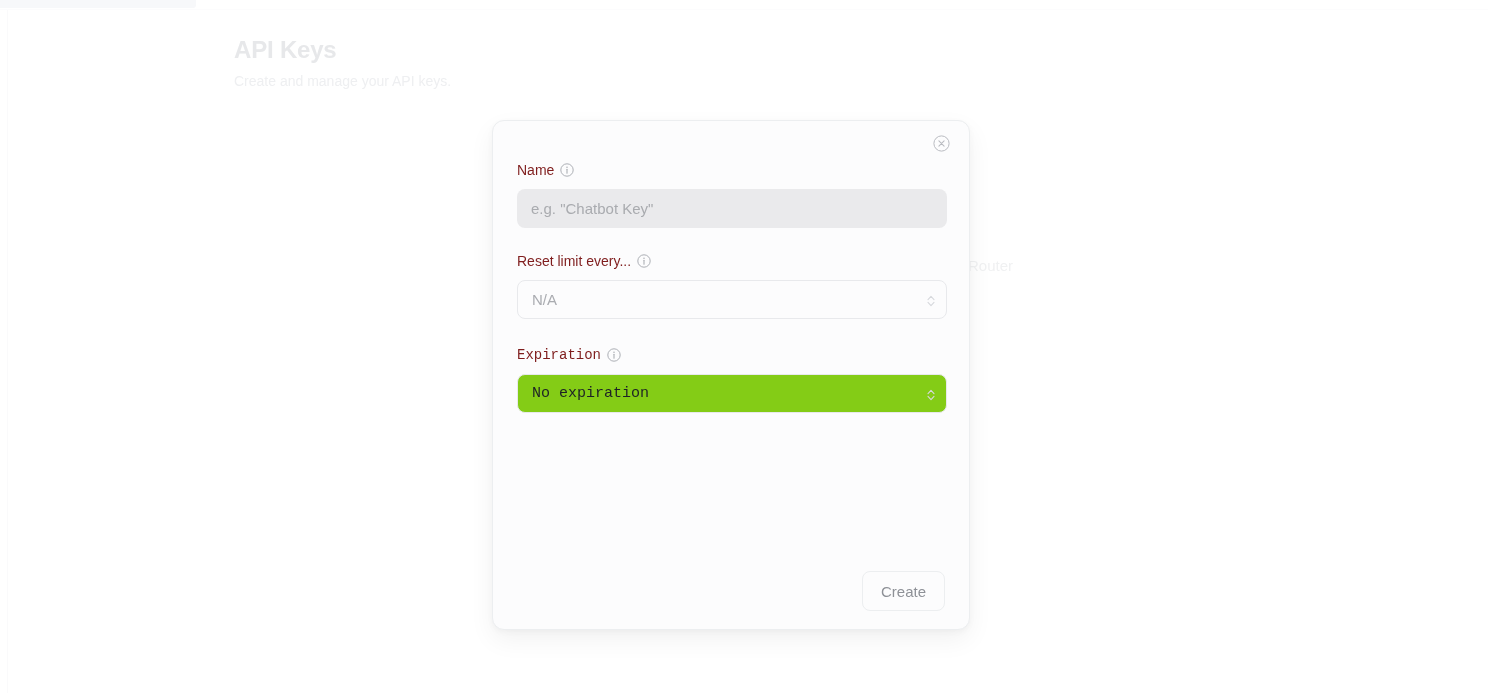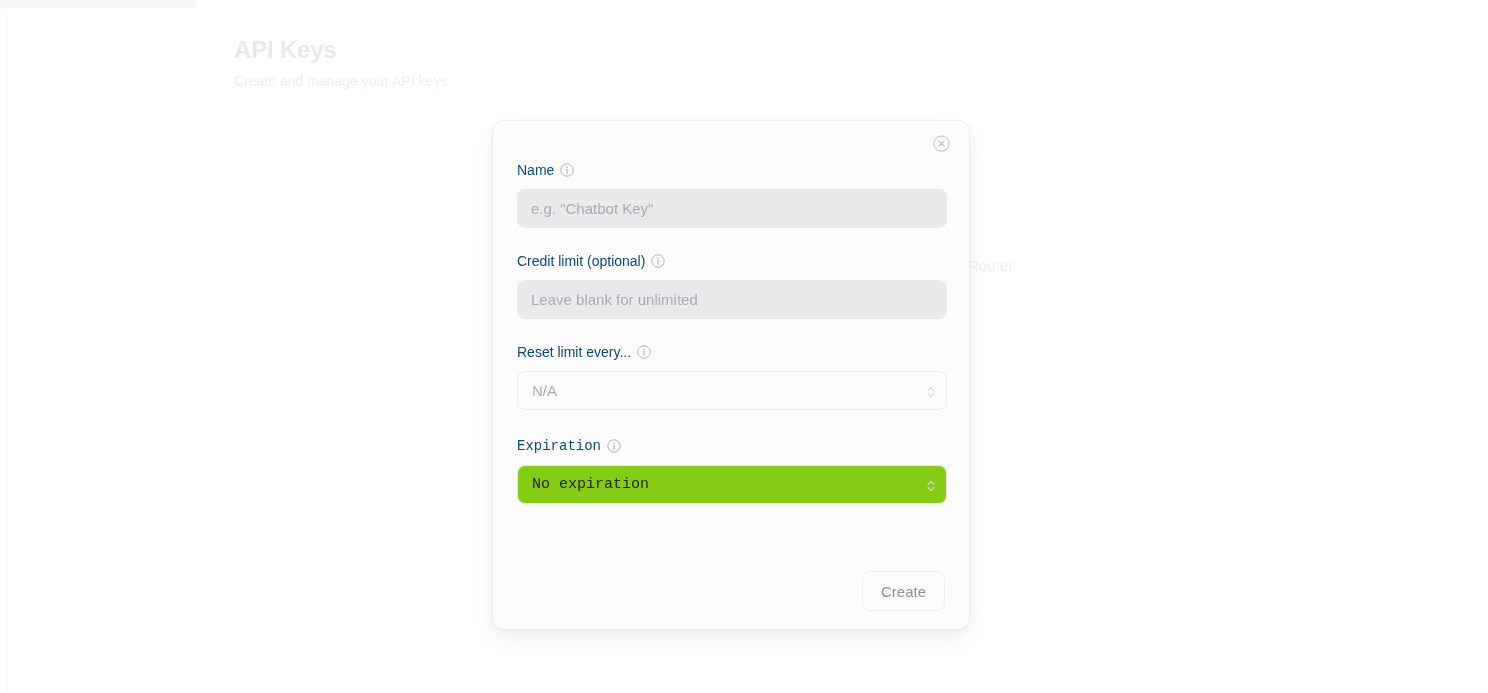--- a/index.html
+++ b/index.html
@@ -112,21 +112,21 @@
   }
 
   .field { margin-bottom: 26px; }
   .field.last { margin-bottom: 8px; font-family: Liberation Mono, monospace; }
 
   .field-label {
     display: flex;
     align-items: center;
     gap: 6px;
     font-size: 14px;
-    color: #0c4a6e;
+    color: #7f1d1d;
     margin-bottom: 12px;
     line-height: 1;
   }
   .info-icon {
     display: inline-flex;
     align-items: center;
     justify-content: center;
     width: 14px;
     height: 14px;
     flex: none;
@@ -229,33 +229,20 @@
           <svg width="14" height="14" viewBox="0 0 14 14" fill="none">
             <circle cx="7" cy="7" r="6.2" stroke="#a8abb1" stroke-width="0.95"></circle>
             <circle cx="7" cy="4.2" r="0.72" fill="#a8abb1"></circle>
             <path d="M7 6.3 V10.2" stroke="#a8abb1" stroke-width="1.05" stroke-linecap="round"></path>
           </svg>
         </span>
       </div>
       <input class="text-input" type="text" placeholder="e.g. &quot;Chatbot Key&quot;" style="">
     </div>
 
-    <div class="field">
-      <div class="field-label">
-        <span>Credit limit (optional)</span>
-        <span class="info-icon">
-          <svg width="14" height="14" viewBox="0 0 14 14" fill="none">
-            <circle cx="7" cy="7" r="6.2" stroke="#a8abb1" stroke-width="0.95"></circle>
-            <circle cx="7" cy="4.2" r="0.72" fill="#a8abb1"></circle>
-            <path d="M7 6.3 V10.2" stroke="#a8abb1" stroke-width="1.05" stroke-linecap="round"></path>
-          </svg>
-        </span>
-      </div>
-      <input class="text-input" type="text" placeholder="Leave blank for unlimited" style="">
-    </div>
 
     <div class="field">
       <div class="field-label">
         <span>Reset limit every...</span>
         <span class="info-icon">
           <svg width="14" height="14" viewBox="0 0 14 14" fill="none">
             <circle cx="7" cy="7" r="6.2" stroke="#a8abb1" stroke-width="0.95"></circle>
             <circle cx="7" cy="4.2" r="0.72" fill="#a8abb1"></circle>
             <path d="M7 6.3 V10.2" stroke="#a8abb1" stroke-width="1.05" stroke-linecap="round"></path>
           </svg>

